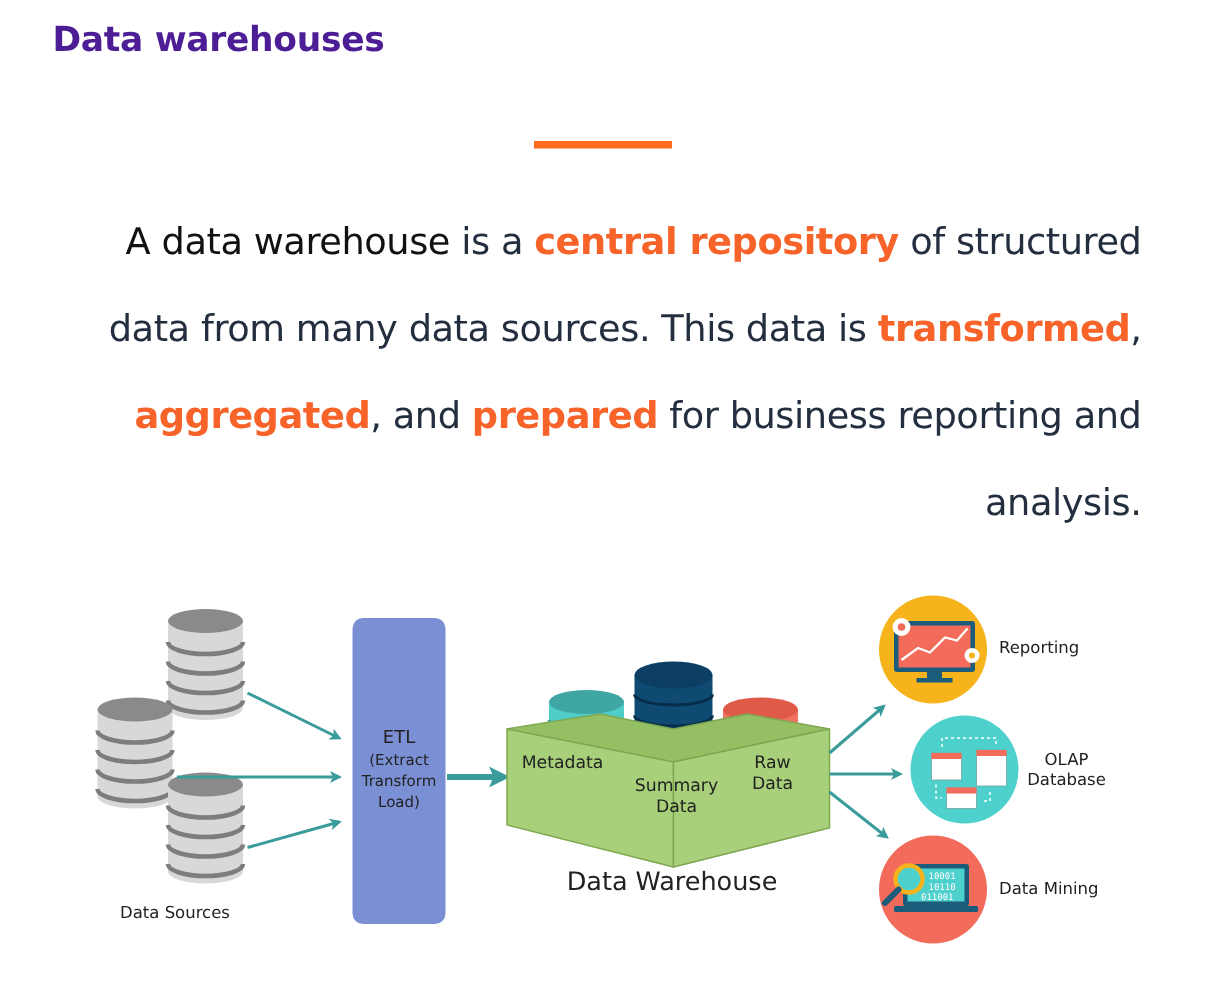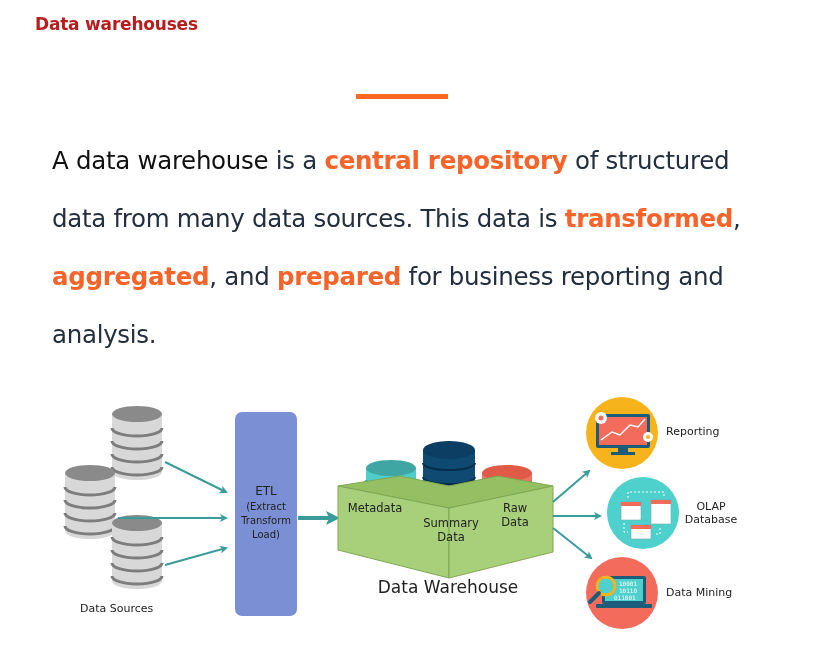--- a/index.html
+++ b/index.html
@@ -1,19 +1,19 @@
 <!DOCTYPE html>
 <html><head>
 <meta charset="utf-8">
 <style>
   html, body { margin: 0; padding: 0; background: #ffffff; }
   body { width: 813px; height: 672px; position: relative; overflow: hidden; font-family: "DejaVu Sans", sans-serif; }
-  .title { position: absolute; left: 35px; top: 14px; font-size: 17px; font-weight: bold; color: #b91c1c; letter-spacing: -0.2px; }
+  .title { position: absolute; left: 35px; top: 14px; font-size: 23px; font-weight: bold; color: #4c1d95; letter-spacing: -0.2px; }
   .divider { position: absolute; left: 356px; top: 94px; width: 92px; height: 5px; background: #ff6a1f; }
-  .lead { position: absolute; left: 52px; top: 132px; width: 693px; text-align: left; font-size: 24.5px; line-height: 58px; color: #232f3e; letter-spacing: -0.3px; }
+  .lead { position: absolute; left: 68px; top: 132px; width: 693px; text-align: right; font-size: 24.5px; line-height: 58px; color: #232f3e; letter-spacing: -0.3px; }
   .lead .hl { color: #f8632a; font-weight: bold; }
   .lead .blk { color: #111; }
   svg.diagram { position: absolute; left: 0; top: 380px; }
   .lbl { font-family: "DejaVu Sans", sans-serif; fill: #222; }
 </style>
 </head>
 <body>
 
 <div class="title">Data warehouses</div>
 <div class="divider"></div>

